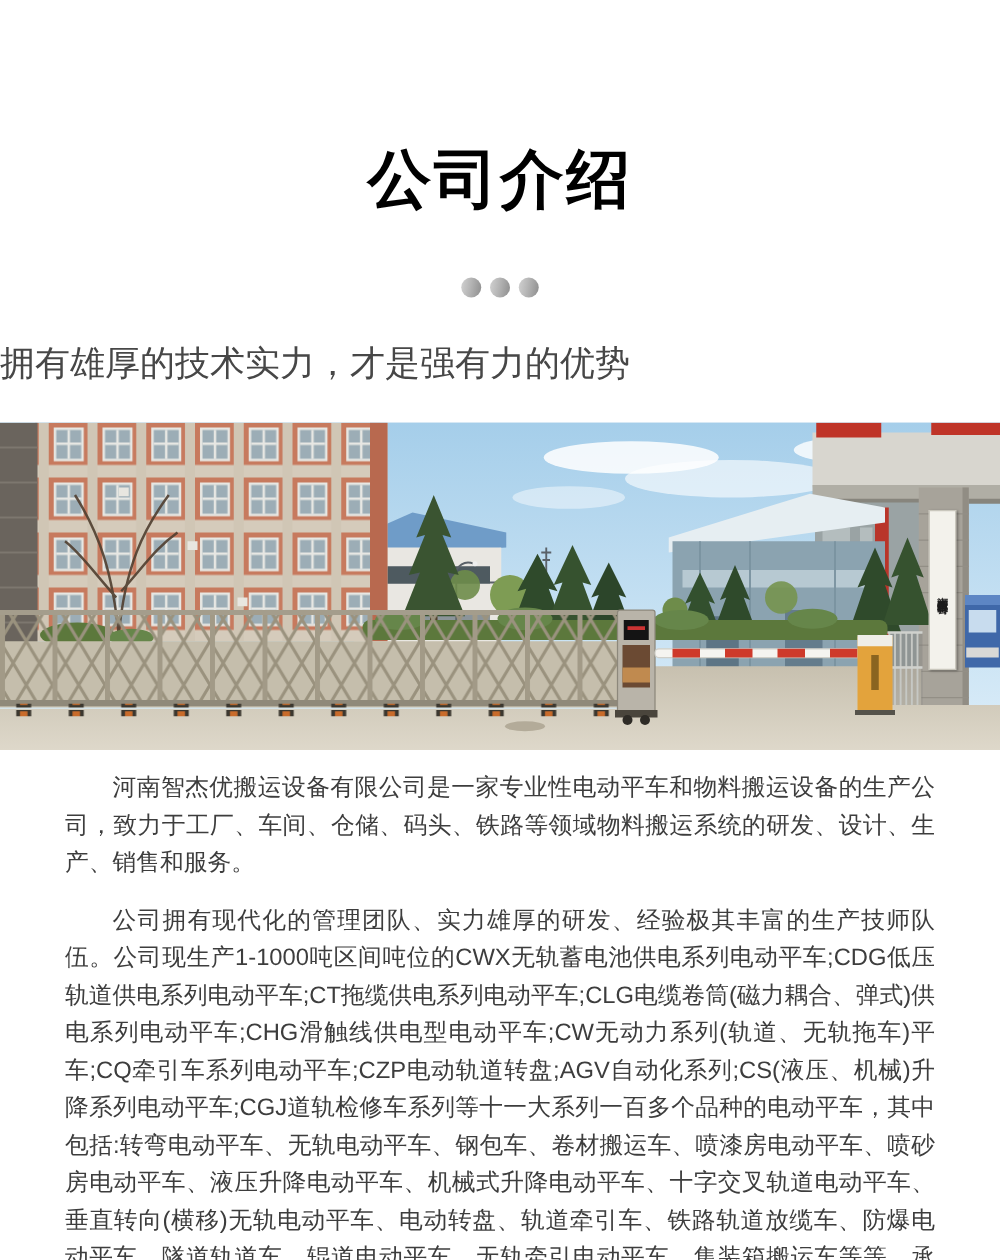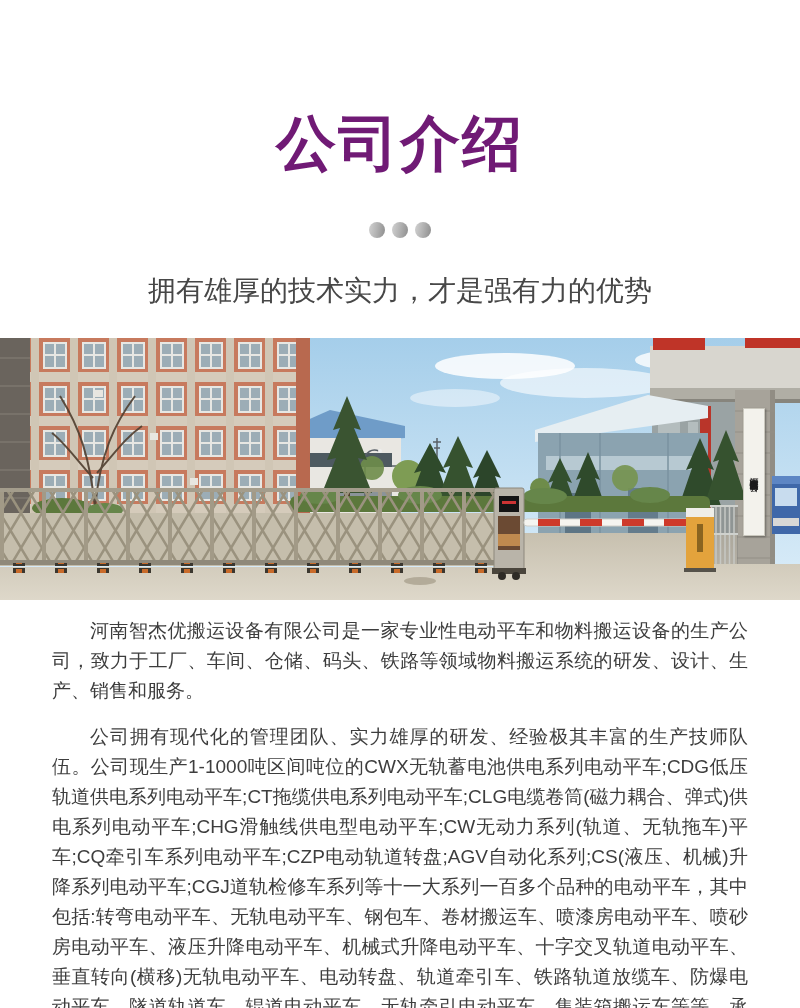--- a/index.html
+++ b/index.html
@@ -1,29 +1,29 @@
 <!DOCTYPE html>
 <html><head>
 <meta charset="utf-8">
 <style>
   html,body{margin:0;padding:0;background:#ffffff;}
   body{width:800px;height:1008px;overflow:hidden;font-family:"Liberation Sans","DejaVu Sans",sans-serif;}
   .page{width:800px;height:1008px;background:#fff;}
 
   h1.title{
     margin:104px 0 0 0;
-    font-size:60px;line-height:80px;font-weight:700;
-    text-align:center;color:#701a75;letter-spacing:2px;
+    font-size:51px;line-height:80px;font-weight:700;
+    text-align:center;color:#000000;letter-spacing:2px;
   }
   .dots{margin-top:38px;display:flex;justify-content:center;gap:7px;height:16px;}
   .dot{width:16px;height:16px;border-radius:50%;
        background:linear-gradient(100deg,#d2d2d2 0%,#b5b5b5 45%,#8d8d8d 100%);}
   .subtitle{
     margin-top:36px;font-size:28px;line-height:34px;color:#474747;
-    text-align:center;font-weight:400;
+    text-align:left;font-weight:400;
   }
 
   .photo{position:relative;margin-top:30px;width:800px;height:262px;overflow:hidden;background:#bcd9ee;}
   .photo svg{display:block;}
   .gate-sign{
     position:absolute;left:743px;top:70px;width:22px;height:128px;
     background:#f3f2ec;border:1px solid #c9c7bd;box-sizing:border-box;
     writing-mode:vertical-rl;text-orientation:upright;
     font-size:9px;line-height:20px;letter-spacing:0.5px;
     color:#1c1c1c;text-align:center;padding-top:2px;

